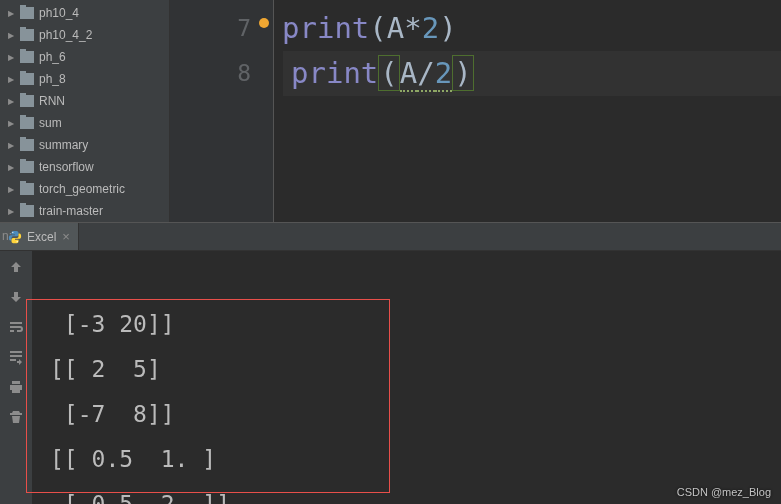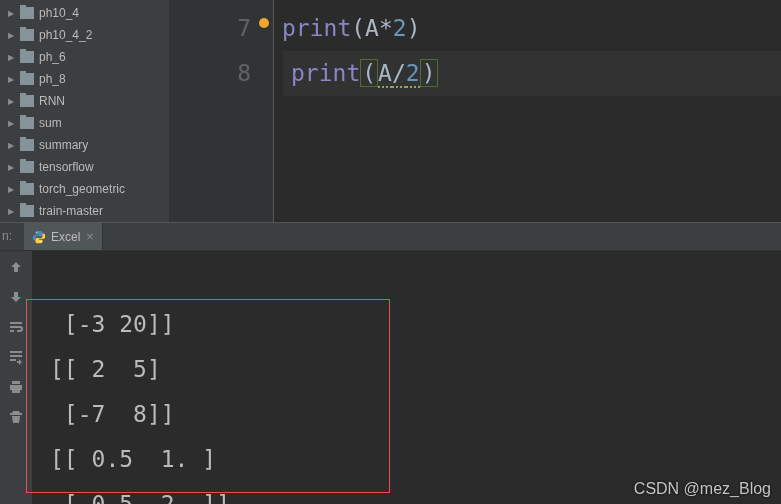--- a/index.html
+++ b/index.html
@@ -72,21 +72,21 @@
   .gutter-bulb {
     position: absolute;
     right: -18px; top: 12px;
     width: 10px; height: 10px;
     border-radius: 50%;
     background: #f0a732;
   }
   .code {
     flex: 1;
     font-family: Consolas, monospace;
-    font-size: 23px;
+    font-size: 29px;
     padding-top: 6px;
   }
   .code-line {
     height: 45px;
     line-height: 45px;
     padding-left: 8px;
     white-space: pre;
   }
   .code-line.active { background: #323232; margin-left: 9px; }
   .fn { color: #8888c6; }
@@ -104,21 +104,20 @@
     height: 282px;
     background: #2b2b2b;
     border-top: 1px solid #555555;
   }
   .tab-row {
     height: 28px;
     background: #3c3f41;
     display: flex;
     align-items: stretch;
     border-bottom: 1px solid #323232;
-    padding-left: 24px;
     font-size: 12px;
   }
   .run-label {
     position: absolute;
     left: 2px; top: 6px;
     color: #8c8c8c;
     font-size: 12px;
   }
   .tab {
     display: flex; align-items: center;
@@ -165,21 +164,21 @@
   }
   .red-box {
     position: absolute;
     border: 1px solid #e84f4a;
     pointer-events: none;
   }
   .watermark {
     position: absolute;
     right: 10px; bottom: 6px;
     color: #dedede;
-    font-size: 16px;
+    font-size: 11px;
     font-family: sans-serif;
     opacity: 0.85;
     text-shadow: 0 0 3px #000;
   }
 </style>
 </head>
 <body>
 
 <div class="top">
   <div class="sidebar">

